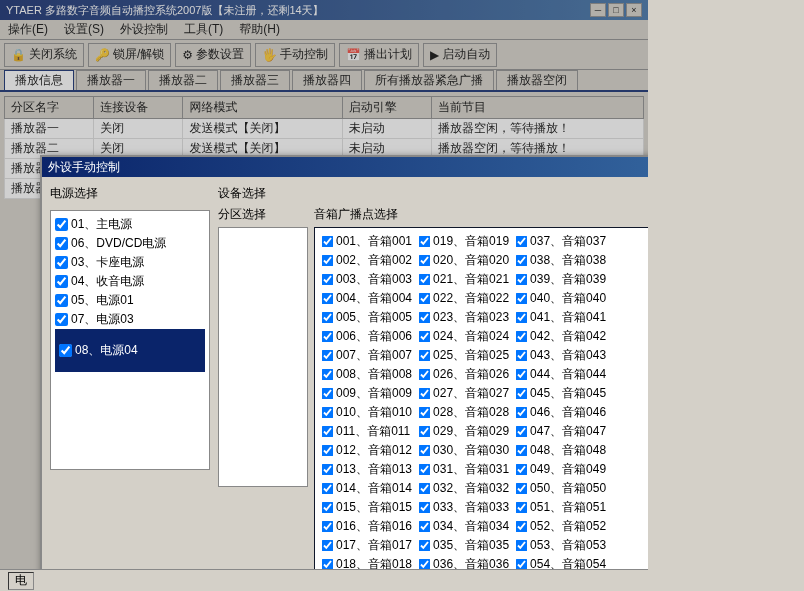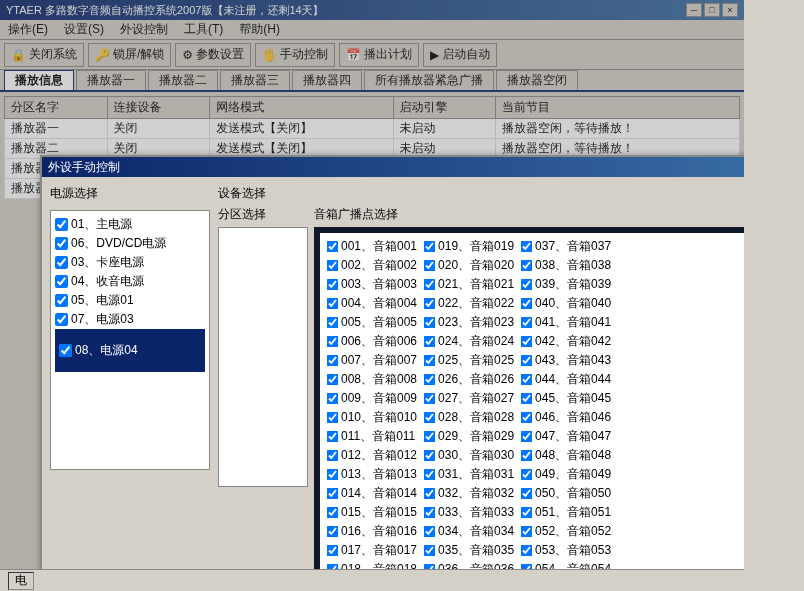--- a/index.html
+++ b/index.html
@@ -85,21 +85,21 @@
       cursor: pointer;
       font-size: 12px;
       height: 20px;
       display: flex;
       align-items: center;
       margin-right: 2px;
     }
     .tab.active {
       background: #fff;
       border-color: #0a246a;
-      font-weight: bold;
+      font-weight: normal;
     }
 
     
     .main-area {
       background: #d4d0c8;
       padding: 4px;
     }
 
     
     .data-table {
@@ -210,21 +210,21 @@
     .zone-box {
       border: 1px solid #888;
       background: white;
       padding: 4px;
       width: 90px;
       min-height: 260px;
     }
     .zone-box-title { font-size: 12px; margin-bottom: 4px; }
 
     .speakers-box {
-      border: 6px solid #0f172a;
+      border: 1px solid #0f172a;
       background: white;
       padding: 4px;
       flex: 1;
       min-height: 260px;
     }
     .speakers-title { font-size: 12px; margin-bottom: 4px; }
     .speakers-grid {
       display: grid;
       grid-template-columns: repeat(3, 1fr);
       gap: 0;
@@ -266,21 +266,21 @@
       border: 1px inset #888;
       padding: 1px 6px;
       height: 18px;
       display: flex;
       align-items: center;
     }
 
     
     .window {
       position: relative;
-      width: 744px;
+      width: 648px;
       height: 591px;
       overflow: hidden;
     }
   </style>
 </head>
 <body>
 
 <div class="window">
 
   <div class="title-bar">

